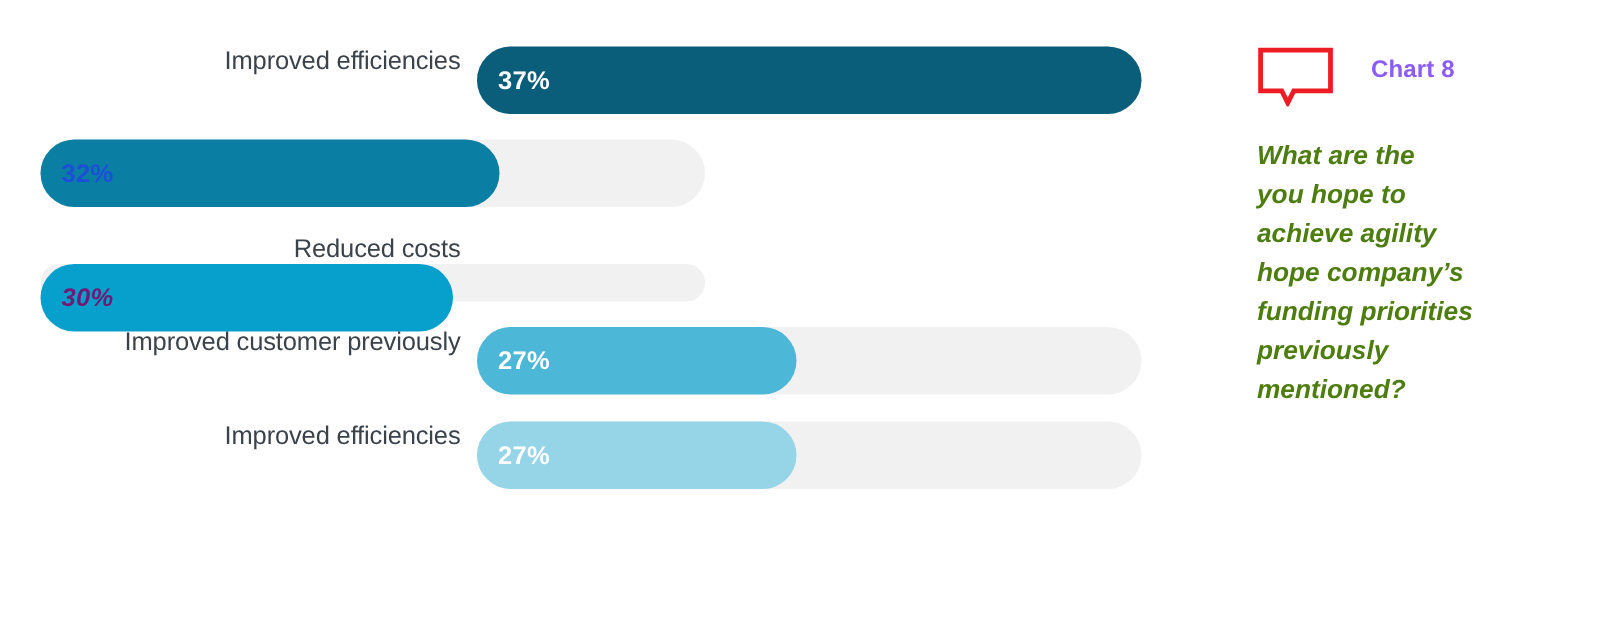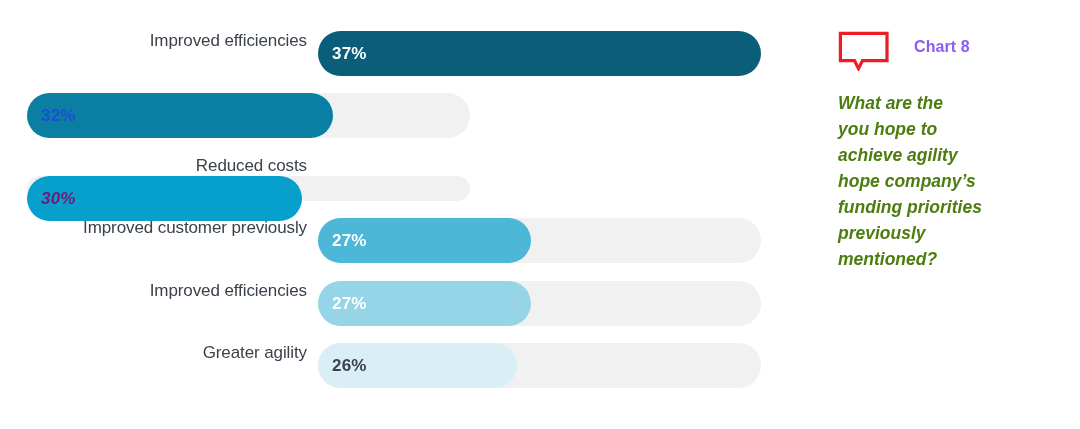--- a/index.html
+++ b/index.html
@@ -158,27 +158,20 @@
     </div>
 
     <div class="bar-row" style="top:281px;">
       <div class="bar-label">Improved efficiencies</div>
       <div class="bar-track">
         <div class="bar-fill" style="width:48%;background:#96d4e7;"></div>
         <div class="bar-value" style="color:#ffffff;">27%</div>
       </div>
     </div>
 
-    <div class="bar-row" style="top:343px;">
-      <div class="bar-label">Greater agility</div>
-      <div class="bar-track">
-        <div class="bar-fill" style="width:45%;background:#daeef6;"></div>
-        <div class="bar-value" style="color:#3b424a;">26%</div>
-      </div>
-    </div>
 
   </div>
 
   <div class="callout">
 
     <div class="callout-head">
       <svg class="bubble-icon" viewBox="0 0 52 40" aria-hidden="true">
         <path d="M2.4 2.4 H49 V29.6 H24.5 L20.5 37.6 L16.5 29.6 H2.4 Z" fill="none" stroke="#ee1c25" stroke-width="3.2" stroke-linejoin="miter" stroke-linecap="square"></path>
       </svg>
       <div class="callout-title">Chart 8</div>

